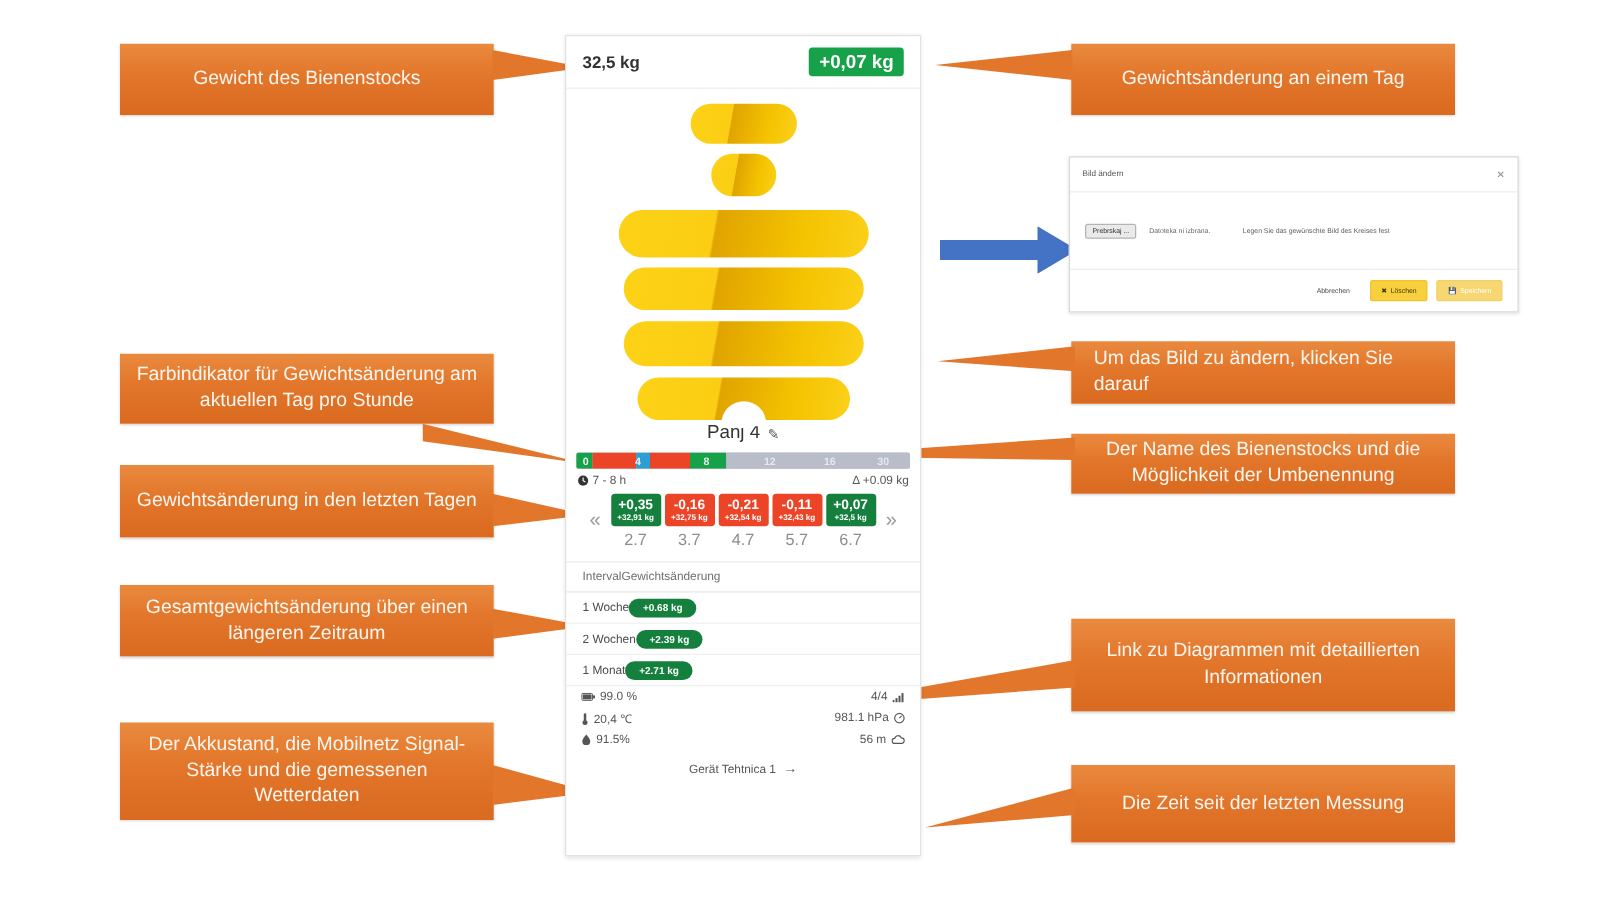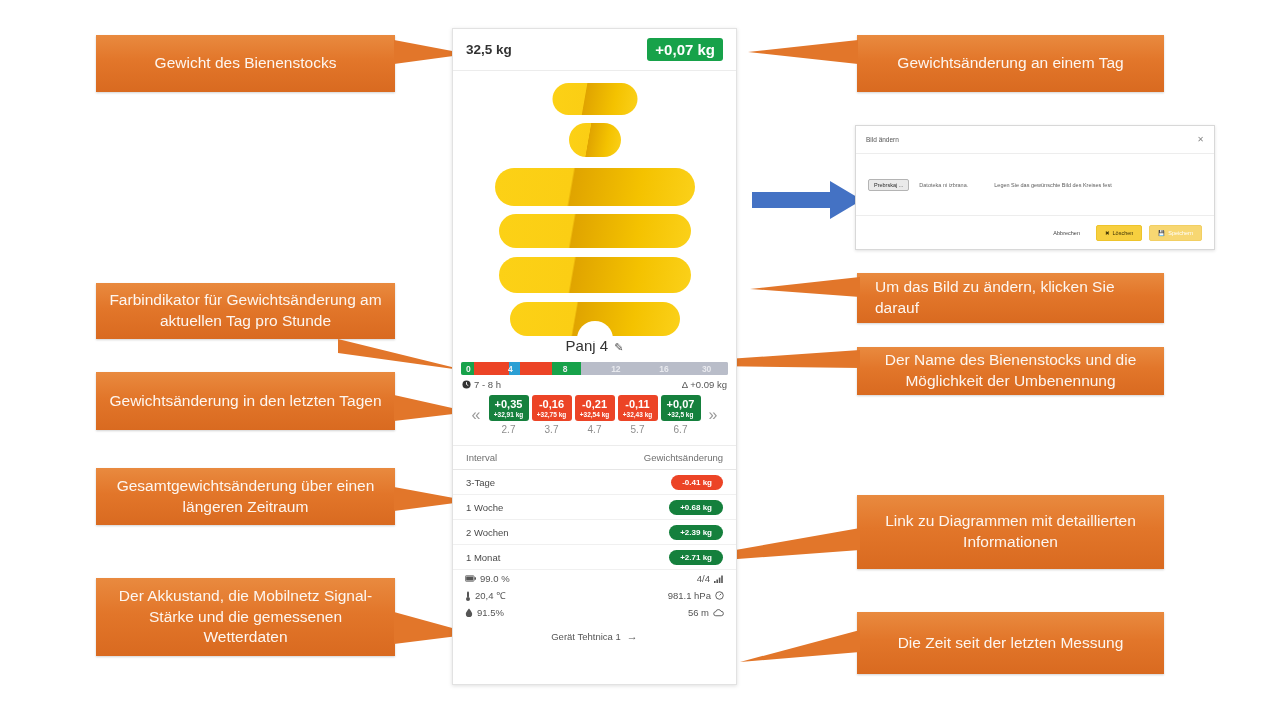--- a/index.html
+++ b/index.html
@@ -100,28 +100,28 @@
     font-size:16px;color:#9a9a9a;padding:0 5px;cursor:pointer;
     align-self:center;
   }
   .daycol{display:flex;flex-direction:column;align-items:center;width:40px;}
   .dbadge{
     width:40px;border-radius:3px;color:#fff;text-align:center;
     padding:3px 0 3px 0;box-sizing:border-box;
   }
   .dbadge .v1{font-size:11px;font-weight:bold;display:block;line-height:1.15;}
   .dbadge .v2{font-size:6.5px;font-weight:bold;display:block;line-height:1.2;}
-  .dlabel{font-size:10px;color:#8d8d8d;margin-top:3px;}
+  .dlabel{font-size:13px;color:#8d8d8d;margin-top:3px;}
   .pos{background:#15803d;}
   .neg{background:#ec4426;}
 
   
   .tablewrap{margin-top:10px;border-top:1px solid #ececec;}
   .trow{
-    display:flex;align-items:center;justify-content:space-between;
+    display:flex;align-items:center;
     padding:0 13px;height:25px;border-bottom:1px solid #f0f0f0;
     box-sizing:border-box;
   }
   .trow.head{height:24px;border-bottom:1px solid #e6e6e6;}
   .thcell{font-size:9.5px;color:#6f6f6f;}
   .tdlabel{font-size:9.5px;color:#4a4a4a;}
   .pill{
     border-radius:999px;color:#fff;font-size:8px;font-weight:bold;
     padding:3px 11px;
   }
@@ -355,24 +355,20 @@
 
     <span class="chev">»</span>
   </div>
 
   <div class="tablewrap">
     <div class="trow head">
       <span class="thcell">Interval</span>
       <span class="thcell">Gewichtsänderung</span>
     </div>
     <div class="trow">
-      <span class="tdlabel">3-Tage</span>
-      <span class="pill neg">-0.41 kg</span>
-    </div>
-    <div class="trow">
       <span class="tdlabel">1 Woche</span>
       <span class="pill pos">+0.68 kg</span>
     </div>
     <div class="trow">
       <span class="tdlabel">2 Wochen</span>
       <span class="pill pos">+2.39 kg</span>
     </div>
     <div class="trow">
       <span class="tdlabel">1 Monat</span>
       <span class="pill pos">+2.71 kg</span>

